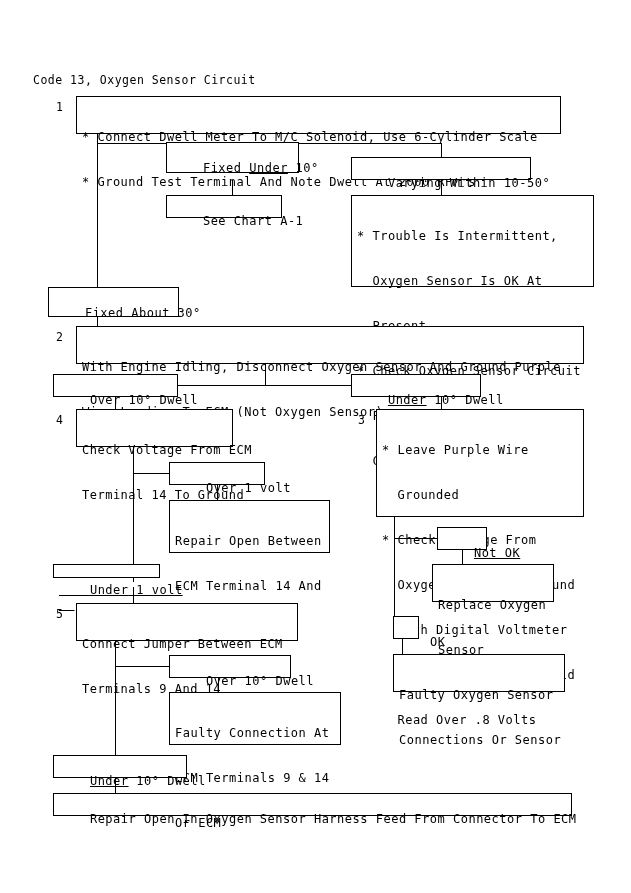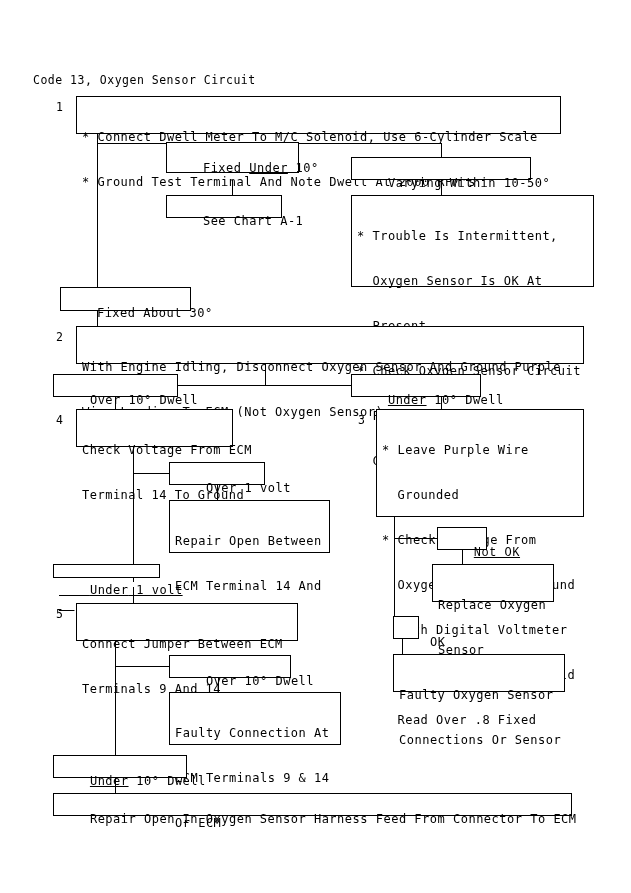--- a/index.html
+++ b/index.html
@@ -97,21 +97,21 @@
 
   <div class="box" style="left:351px; top:195px; width:243px; height:92px;">
     <div>* Trouble Is Intermittent,</div>
     <div>  Oxygen Sensor Is OK At</div>
     <div>  Present</div>
     <div>* Check Oxygen Sensor Circuit</div>
     <div>  For Intermittent</div>
     <div>  Connection, Clear Memory</div>
   </div>
 
-  <div class="box" style="left:60px; top:287px; width:131px; height:24px;">
+  <div class="box" style="left:48px; top:287px; width:131px; height:30px;">
     <span>Fixed About 30°</span>
   </div>
   <div class="line vline" style="left:97px; top:310px; height:16px;"></div>
 
   <div class="step-num" style="left:56px; top:330px;">2</div>
   <div class="box" style="left:76px; top:326px; width:508px; height:38px;">
     <div>With Engine Idling, Disconnect Oxygen Sensor And Ground Purple</div>
     <div>Wire Leading To ECM (Not Oxygen Sensor)</div>
   </div>
 
@@ -137,21 +137,21 @@
   </div>
 
   <div class="step-num" style="left:358px; top:413px;">3</div>
   <div class="box" style="left:376px; top:409px; width:208px; height:108px;">
     <div>* Leave Purple Wire</div>
     <div>  Grounded</div>
     <div>* Check Voltage From</div>
     <div>  Oxygen Sensor To Ground</div>
     <div>  With Digital Voltmeter</div>
     <div>  On 2 Volt Scale, Should</div>
-    <div>  Read Over .8 Fixed</div>
+    <div>  Read Over .8 Volts</div>
   </div>
 
   <div class="line vline" style="left:133px; top:447px; height:135px;"></div>
   <div class="line hline" style="left:133px; top:473px; width:36px;"></div>
 
   <div class="box" style="left:169px; top:462px; width:96px; height:23px;">
     <b>Over</b><span> 1 volt</span>
   </div>
   <div class="line vline" style="left:217px; top:485px; height:15px;"></div>
 
@@ -191,21 +191,21 @@
   </div>
   <div class="line vline" style="left:115px; top:778px; height:15px;"></div>
 
   <div class="box" style="left:53px; top:793px; width:519px; height:23px;">
     <span>Repair Open In Oxygen Sensor Harness Feed From Connector To ECM</span>
   </div>
 
   <div class="line vline" style="left:394px; top:517px; height:104px;"></div>
   <div class="line hline" style="left:394px; top:538px; width:43px;"></div>
 
-  <div class="box" style="left:437px; top:527px; width:50px; height:23px;font-family:Liberation Mono, monospace;">
+  <div class="box" style="left:437px; top:527px; width:50px; height:23px;">
     <u>Not OK</u>
   </div>
   <div class="line vline" style="left:462px; top:550px; height:14px;"></div>
 
   <div class="box" style="left:432px; top:564px; width:122px; height:38px;">
     <div>Replace Oxygen</div>
     <div>Sensor</div>
   </div>
 
   <div class="box" style="left:393px; top:616px; width:26px; height:23px;">

